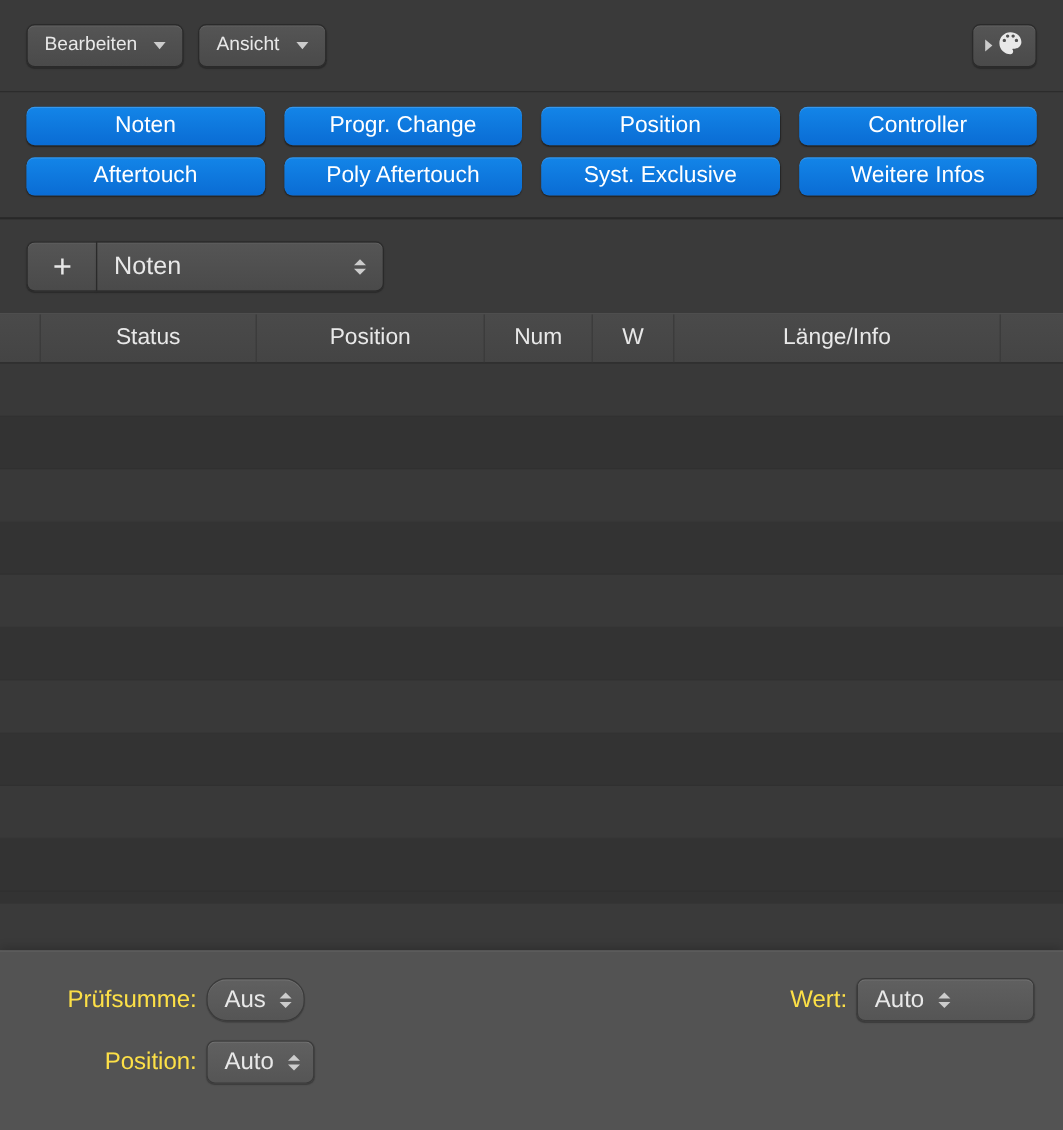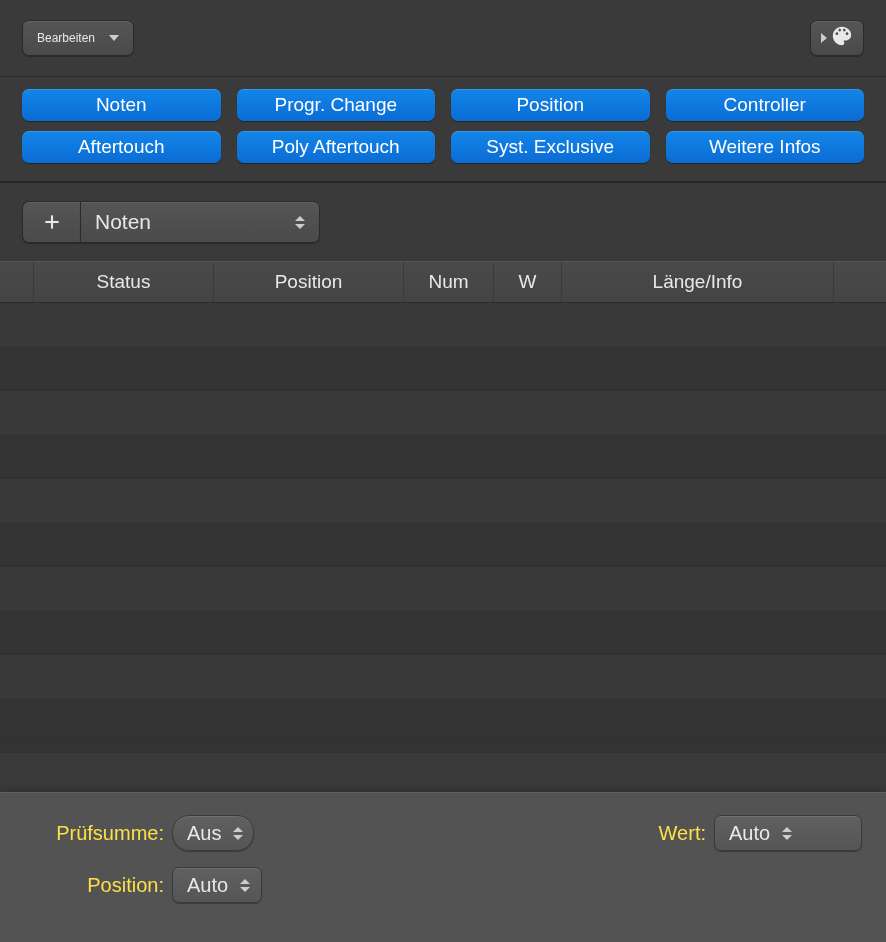--- a/index.html
+++ b/index.html
@@ -31,21 +31,21 @@
       background: linear-gradient(to bottom, #555, #4a4a4a);
       border: 1px solid #2a2a2a;
       border-radius: 7px;
       height: 36px;
       padding: 0 14px;
       cursor: pointer;
       gap: 10px;
       box-shadow: 0 1px 1px rgba(0,0,0,0.3), inset 0 1px 0 rgba(255,255,255,0.08);
     }
     .menu-dropdown span {
-      font-size: 12px;
+      font-size: 16px;
       color: #e8e8e8;
     }
     .chevron-down {
       width: 0;
       height: 0;
       border-left: 5px solid transparent;
       border-right: 5px solid transparent;
       border-top: 6px solid #ccc;
       margin-left: 4px;
     }
@@ -269,20 +269,24 @@
     .footer-spacer { flex: 1; }
     .label-pruf { min-width: 140px; }
     .label-pos { min-width: 140px; }
   </style>
 </head>
 <body>
 
 <div class="top-toolbar">
   <div class="menu-dropdown">
     <span>Bearbeiten</span>
+    <div class="chevron-down"></div>
+  </div>
+  <div class="menu-dropdown">
+    <span>Ansicht</span>
     <div class="chevron-down"></div>
   </div>
   <div class="toolbar-spacer"></div>
   <div class="palette-button">
     <div class="chevron-right"></div>
     <div class="palette-icon">
       <svg viewBox="0 0 24 24">
           <path d="M12 2C6.49 2 2 6.49 2 12s4.49 10 10 10c1.38 0 2.5-1.12 2.5-2.5 0-.61-.23-1.2-.64-1.67-.08-.1-.13-.21-.13-.33 0-.28.22-.5.5-.5H16c3.31 0 6-2.69 6-6 0-4.96-4.49-9-10-9zm-5.5 9c-.83 0-1.5-.67-1.5-1.5S5.67 8 6.5 8 8 8.67 8 9.5 7.33 11 6.5 11zm3-4C8.67 7 8 6.33 8 5.5S8.67 4 9.5 4s1.5.67 1.5 1.5S10.33 7 9.5 7zm5 0c-.83 0-1.5-.67-1.5-1.5S13.67 4 14.5 4s1.5.67 1.5 1.5S15.33 7 14.5 7zm3 4c-.83 0-1.5-.67-1.5-1.5S16.67 8 17.5 8s1.5.67 1.5 1.5-.67 1.5-1.5 1.5z"></path>
         </svg>
     </div>

